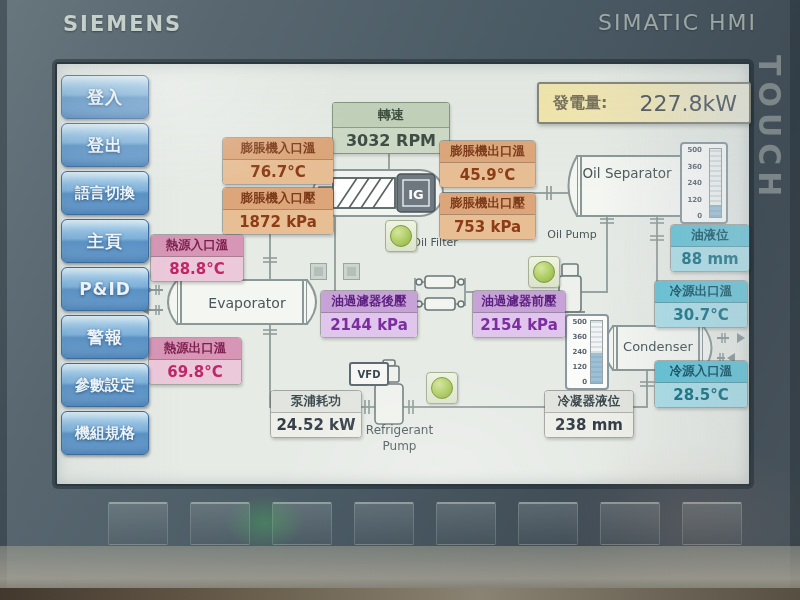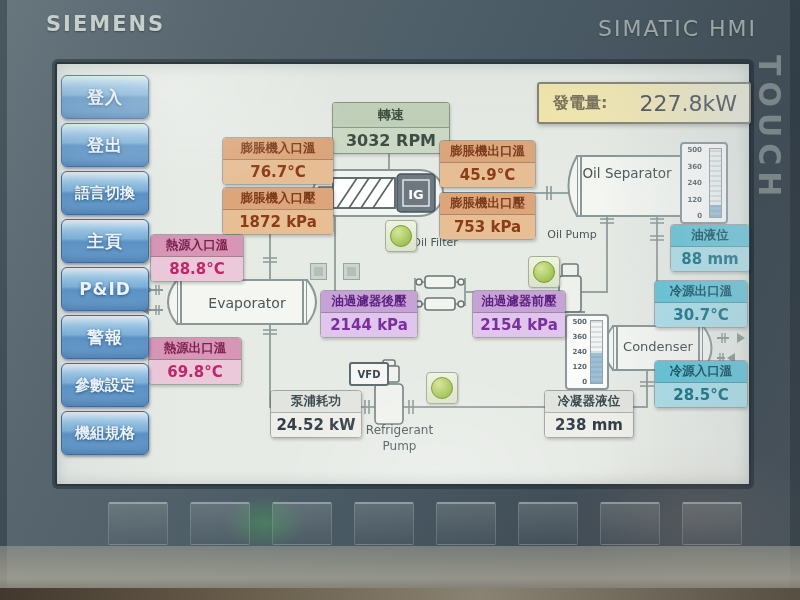--- a/index.html
+++ b/index.html
@@ -2,23 +2,23 @@
 <html><head>
 <meta charset="utf-8">
 <style>
   html,body{margin:0;padding:0;}
   body{
     width:800px;height:600px;overflow:hidden;position:relative;
     font-family:"DejaVu Sans","Liberation Sans",sans-serif;
     background:linear-gradient(115deg,#68777e 0%,#57666f 22%,#4a5a64 52%,#404c56 78%,#49545c 100%);
   }
   
-  .brand{position:absolute;left:46px;top:12px;font-size:21px;font-weight:bold;letter-spacing:2px;
+  .brand{position:absolute;left:63px;top:12px;font-size:21px;font-weight:bold;letter-spacing:2px;
     color:#c6d0ca;text-shadow:0 1px 2px rgba(0,0,0,.35);}
-  .product{position:absolute;left:598px;top:16px;font-size:22px;letter-spacing:2px;
+  .product{position:absolute;left:598px;top:10px;font-size:22px;letter-spacing:2px;
     color:rgba(190,200,194,.75);text-shadow:0 1px 2px rgba(0,0,0,.25);}
   .touch{position:absolute;left:752px;top:55px;writing-mode:vertical-lr;font-size:30px;letter-spacing:6px;
     color:rgba(195,205,198,.45);font-weight:bold;}
   .edgeL{position:absolute;left:0;top:0;width:7px;height:600px;background:rgba(20,30,36,.35);}
   .edgeR{position:absolute;right:0;top:0;width:10px;height:600px;background:rgba(20,30,36,.30);}
   
   .screen{position:absolute;left:55px;top:62px;width:692px;height:420px;
     background:#e7ebe6;border:2px solid #2c3840;border-radius:3px;
     box-shadow:0 0 0 3px rgba(25,35,42,.45), inset 0 0 14px rgba(70,90,100,.25);}
   .glare{position:absolute;inset:0;z-index:60;pointer-events:none;border-radius:2px;

